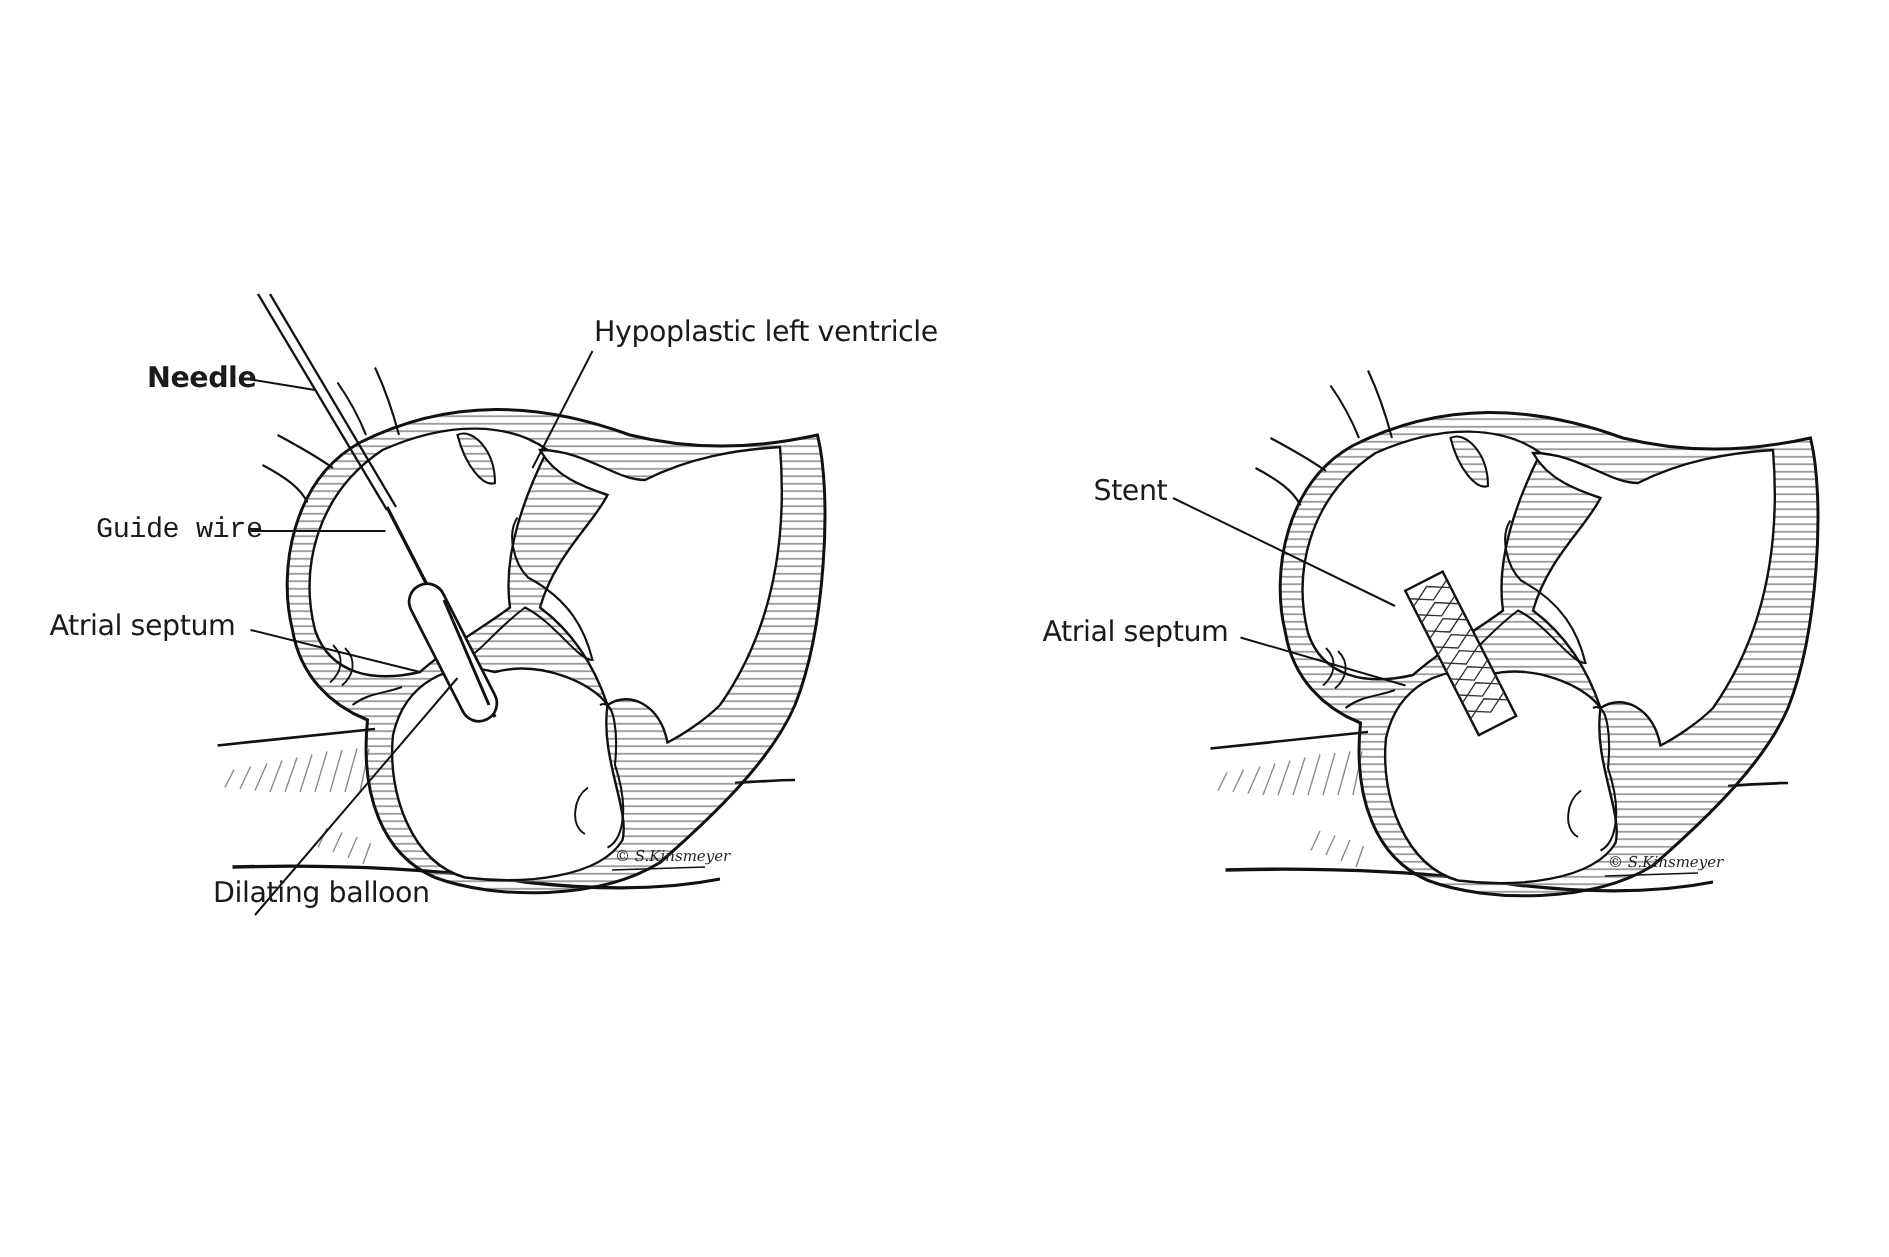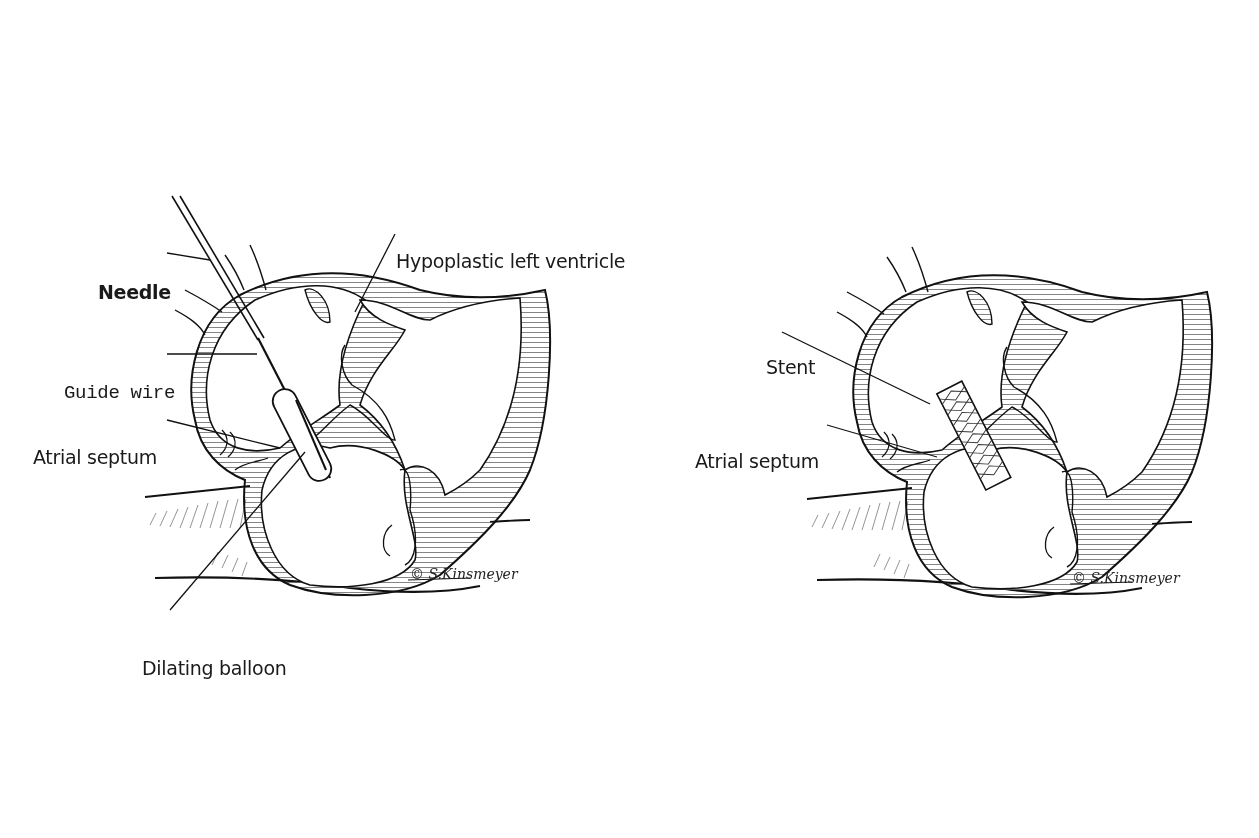--- a/index.html
+++ b/index.html
@@ -1,19 +1,19 @@
 <!DOCTYPE html>
 <html><head>
 <meta charset="utf-8">
 <style>
   html, body { margin: 0; padding: 0; background: #ffffff; }
   body { width: 1259px; height: 838px; position: relative; overflow: hidden; font-family: "DejaVu Sans", sans-serif; }
   svg.art { position: absolute; left: 0; top: 0; width: 1259px; height: 838px; }
-  .lbl { position: absolute; font-family: "DejaVu Sans", sans-serif; font-size: 19px; color: #1a1a1a; white-space: nowrap; letter-spacing: -0.3px; margin-top: 40px; }
-  .sig { position: absolute; font-family: "DejaVu Serif", serif; font-style: italic; font-size: 14px; color: #222; white-space: nowrap; }
+  .lbl { position: absolute; font-family: "DejaVu Sans", sans-serif; font-size: 19px; color: #1a1a1a; white-space: nowrap; letter-spacing: -0.3px; }
+  .sig { position: absolute; font-family: "DejaVu Serif", serif; font-style: italic; font-size: 10px; color: #222; white-space: nowrap; }
 </style>
 </head>
 <body>
 
 <svg class="art" viewBox="0 0 1259 838" xmlns="http://www.w3.org/2000/svg">
   <defs>
     <pattern id="hatch" patternUnits="userSpaceOnUse" width="8" height="5">
       <line x1="0" y1="2.5" x2="8" y2="2.5" stroke="#666" stroke-width="0.8"></line>
     </pattern>
     <g id="heart">
@@ -97,18 +97,18 @@
     <line x1="120" y1="330" x2="268" y2="402" stroke="#111" stroke-width="1.3"></line>
     <line x1="165" y1="423" x2="275" y2="455" stroke="#111" stroke-width="1.3"></line>
     <line x1="408" y1="582" x2="470" y2="580" stroke="#111" stroke-width="1"></line>
   </g>
 </svg>
 
 <div class="lbl" style="left:98px; top:241px;font-weight:bold;">Needle</div>
 <div class="lbl" style="left:64px; top:342px;font-family:Liberation Mono, monospace;">Guide wire</div>
 <div class="lbl" style="left:33px; top:406px;">Atrial septum</div>
 <div class="lbl" style="left:396px; top:210px;">Hypoplastic left ventricle</div>
-<div class="lbl" style="left:142px; top:617px;">Dilating balloon</div>
+<div class="lbl" style="left:142px; top:584px;">Dilating balloon</div>
 <div class="sig" style="left:410px; top:566px;">© S.Kinsmeyer</div>
 
-<div class="lbl" style="left:766px; top:316px;">Stent</div>
+<div class="lbl" style="left:729px; top:316px;">Stent</div>
 <div class="lbl" style="left:695px; top:410px;">Atrial septum</div>
 <div class="sig" style="left:1072px; top:570px;">© S.Kinsmeyer</div>
 
 </body></html>

